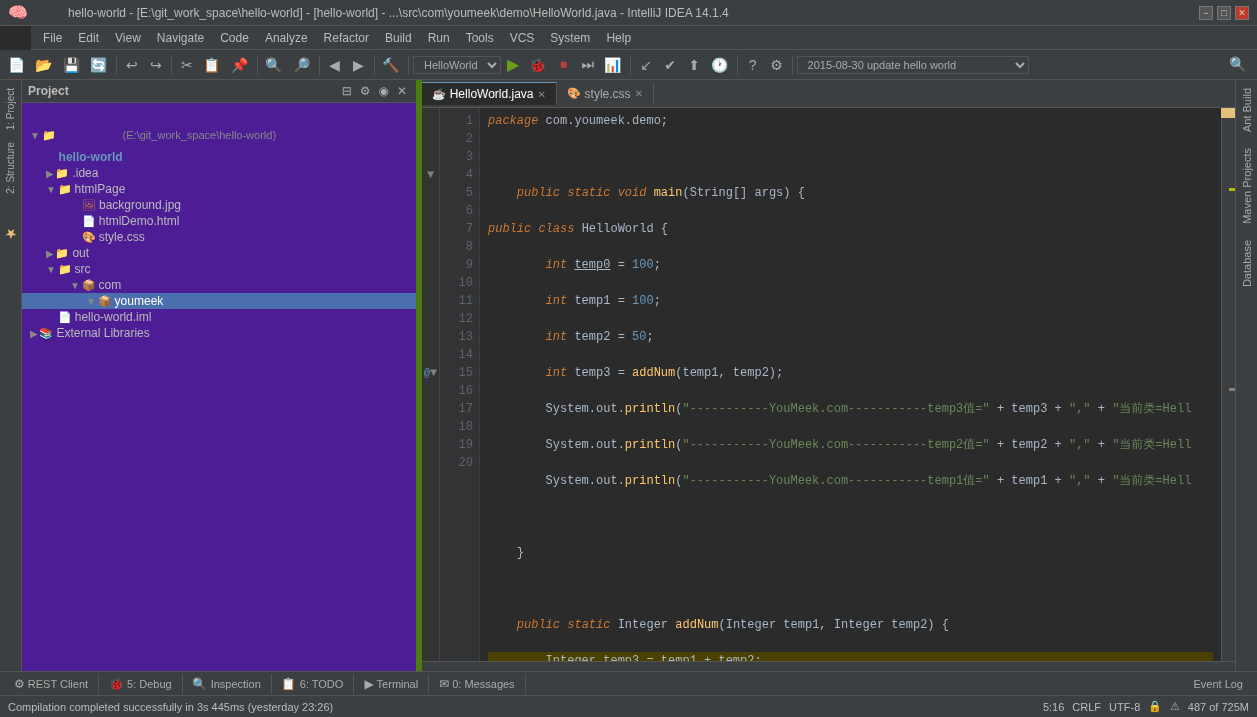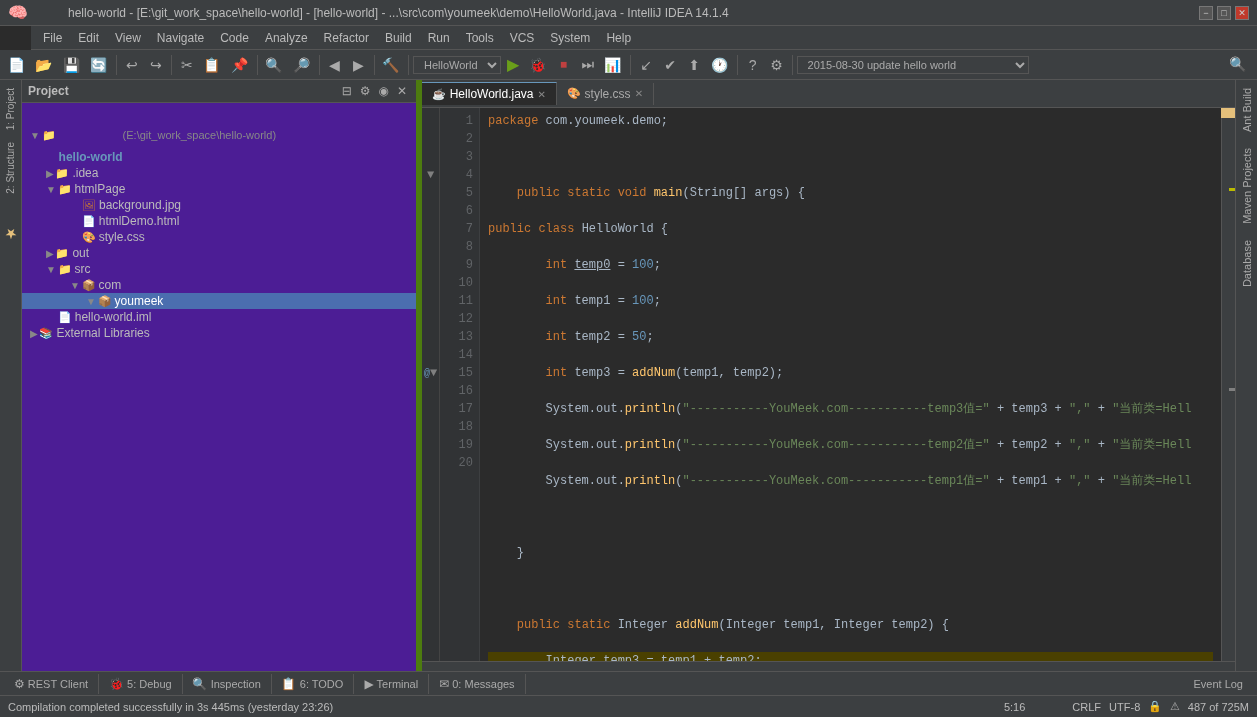--- a/index.html
+++ b/index.html
@@ -311,21 +311,21 @@
       font-size: 12px;
       line-height: 18px;
       overflow-x: auto;
       white-space: pre;
       color: #a9b7c6;
       background: #2b2b2b;
     }
     .code-line { height: 18px; display: block; }
 
     
-    .kw { color: #cc7832; }
+    .kw { color: #cc7832; font-style: italic; }
     .fn { color: #ffc66d; } 
     .str { color: #6a8759; } 
     .num { color: #6897bb; }
     .class-name { color: #a9b7c6; }
     .var-name { color: #a9b7c6; }
     .underline { text-decoration: underline; }
     .yellow-line { background: #4a4000; }
 
     
     #right-scrollbar {
@@ -742,19 +742,19 @@
   </div>
   <div style="margin-left:auto; padding: 3px 10px; font-family:Arial,sans-serif; font-size:11px; color:#aaa; cursor:pointer;">
     <span>Event Log</span>
   </div>
 </div>
 
 <div id="compilation-bar">
   <span>Compilation completed successfully in 3s 445ms (yesterday 23:26)</span>
   <div class="status-right">
     <span>5:16</span>
-    <span style="cursor:pointer;margin-left:39px;">CRLF</span>
+    <span style="cursor:pointer;">CRLF</span>
     <span style="cursor:pointer;">UTF-8</span>
     <span style="font-size:11px;">🔒</span>
     <span style="font-size:11px; color:#aaa;">⚠</span>
     <span>487 of 725M</span>
   </div>
 </div>
 
 </body></html>

